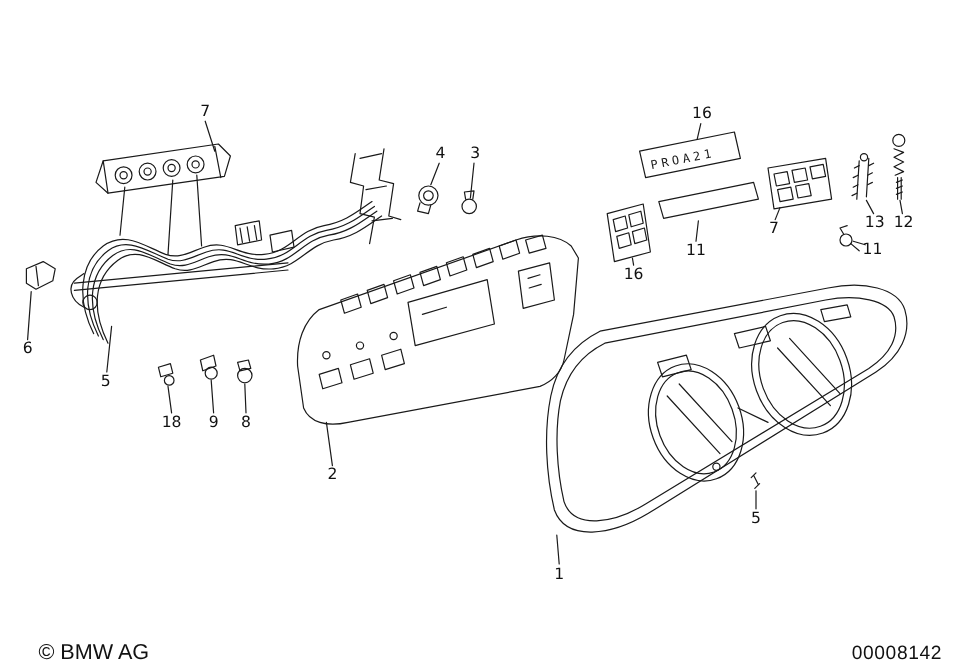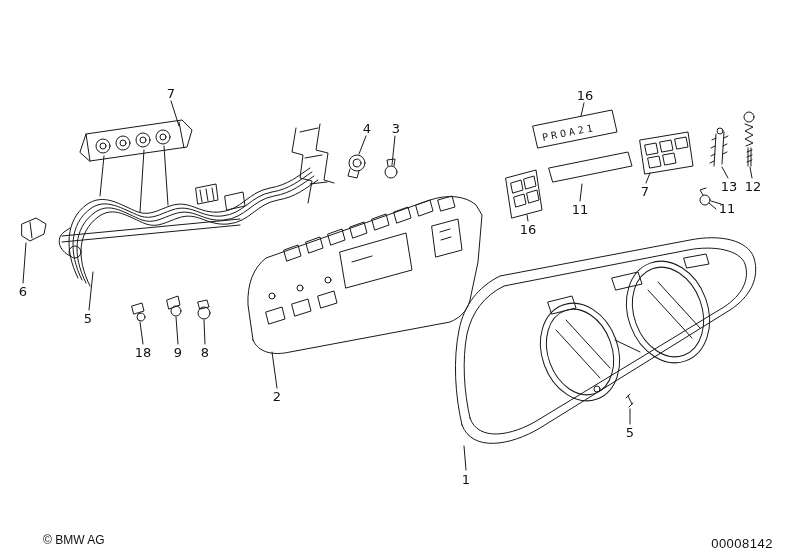--- a/index.html
+++ b/index.html
@@ -9,26 +9,26 @@
     font-family:"Liberation Sans", sans-serif;
   }
   .stage{position:absolute;inset:0;}
   svg{position:absolute;left:0;top:0;}
   .callout{
     position:absolute;transform:translate(-50%,-50%);
     font-family:"DejaVu Sans", sans-serif;
     font-size:13px;color:#111;line-height:1;white-space:nowrap;
   }
   .footer-copy{
-    position:absolute;left:43px;top:533px;
-    font-size:12px;color:#111;
+    position:absolute;left:32px;top:533px;
+    font-size:18px;color:#111;
   }
   .footer-num{
-    position:absolute;right:26px;top:536px;
-    font-size:13px;color:#111;letter-spacing:.5px;margin-left:44px;
+    position:absolute;right:14px;top:536px;
+    font-size:16px;color:#111;letter-spacing:.5px;margin-left:44px;
   }
 </style>
 </head>
 <body>
 
 <div class="stage">
 
   <svg width="799" height="559" viewBox="0 0 799 559">
     <g fill="none" stroke="#1a1a1a" stroke-width="1" stroke-linejoin="round" stroke-linecap="round">
 

